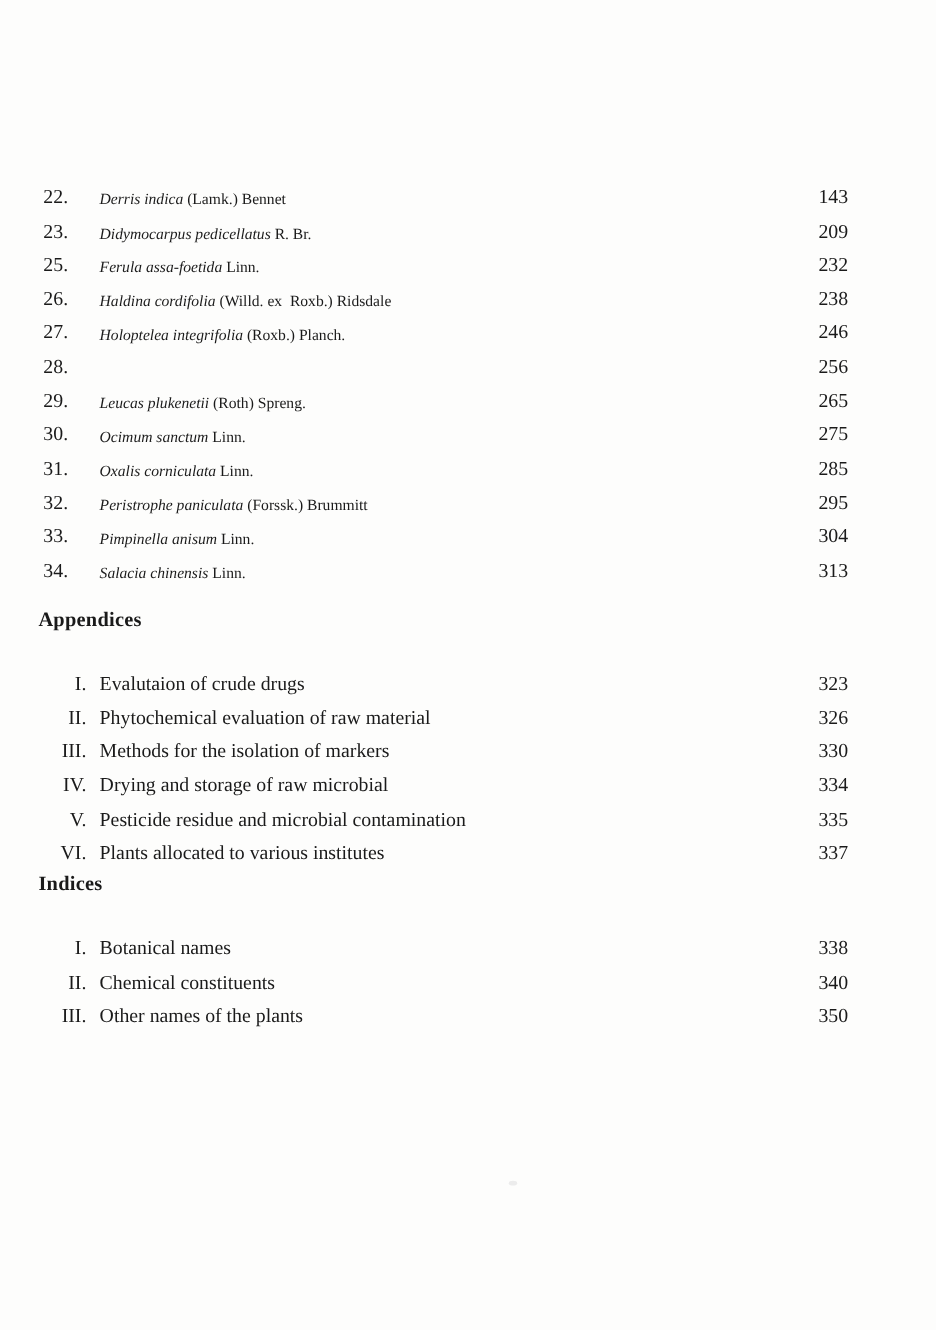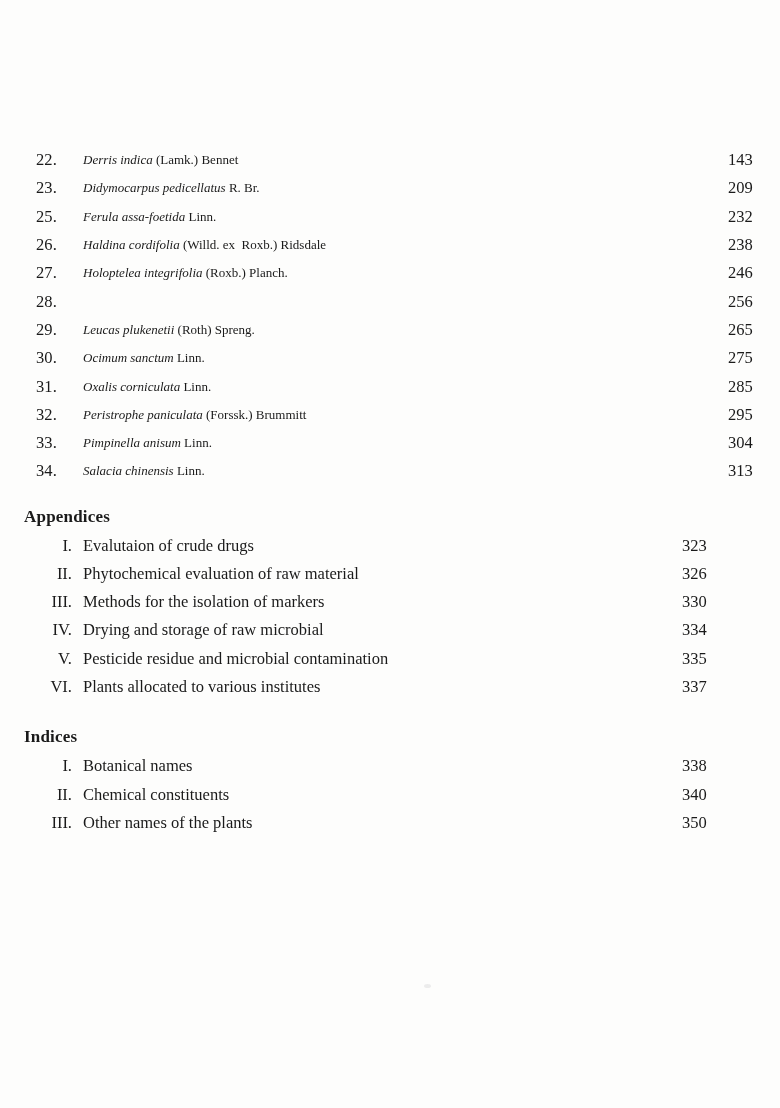--- a/index.html
+++ b/index.html
@@ -20,23 +20,24 @@
     position: absolute;
     left: 0;
     top: 0;
     width: 780px;
   }
 
   
   .toc-row {
     position: relative;
     display: flex;
-    align-items: center;
+    align-items: flex-end;
     height: 28.3px;
     padding-left: 36px;
+    padding-right: 46px;
   }
   .toc-num {
     width: 47px;
     flex: 0 0 47px;
     font-size: 16.5px;
     letter-spacing: 0.1px;
   }
   .toc-label {
     flex: 1 1 auto;
     font-size: 13px;
@@ -51,21 +52,21 @@
   .toc-page {
     flex: 0 0 auto;
     width: 52px;
     text-align: left;
     font-size: 16.5px;
     margin-left: auto;
   }
 
   
   .section-head {
-    padding-left: 24px;
+    padding-left: 32px;
     font-size: 17px;
     font-weight: bold;
     letter-spacing: 0.2px;
   }
   .sec-appendices { margin-top: 21px; margin-bottom: 9px; }
   .sec-indices    { margin-top: 22px; margin-bottom: 9px; }
 
   
   .roman-row {
     position: relative;
@@ -79,20 +80,21 @@
     width: 47px;
     flex: 0 0 47px;
     text-align: right;
     padding-right: 11px;
     box-sizing: border-box;
     font-size: 16.5px;
   }
   .roman-label {
     flex: 1 1 auto;
     font-size: 16.5px;
+    margin-top: 24px;
   }
   .roman-page {
     flex: 0 0 auto;
     width: 52px;
     text-align: left;
     font-size: 16.5px;
     margin-left: auto;
   }
 
   .scan-speck {

